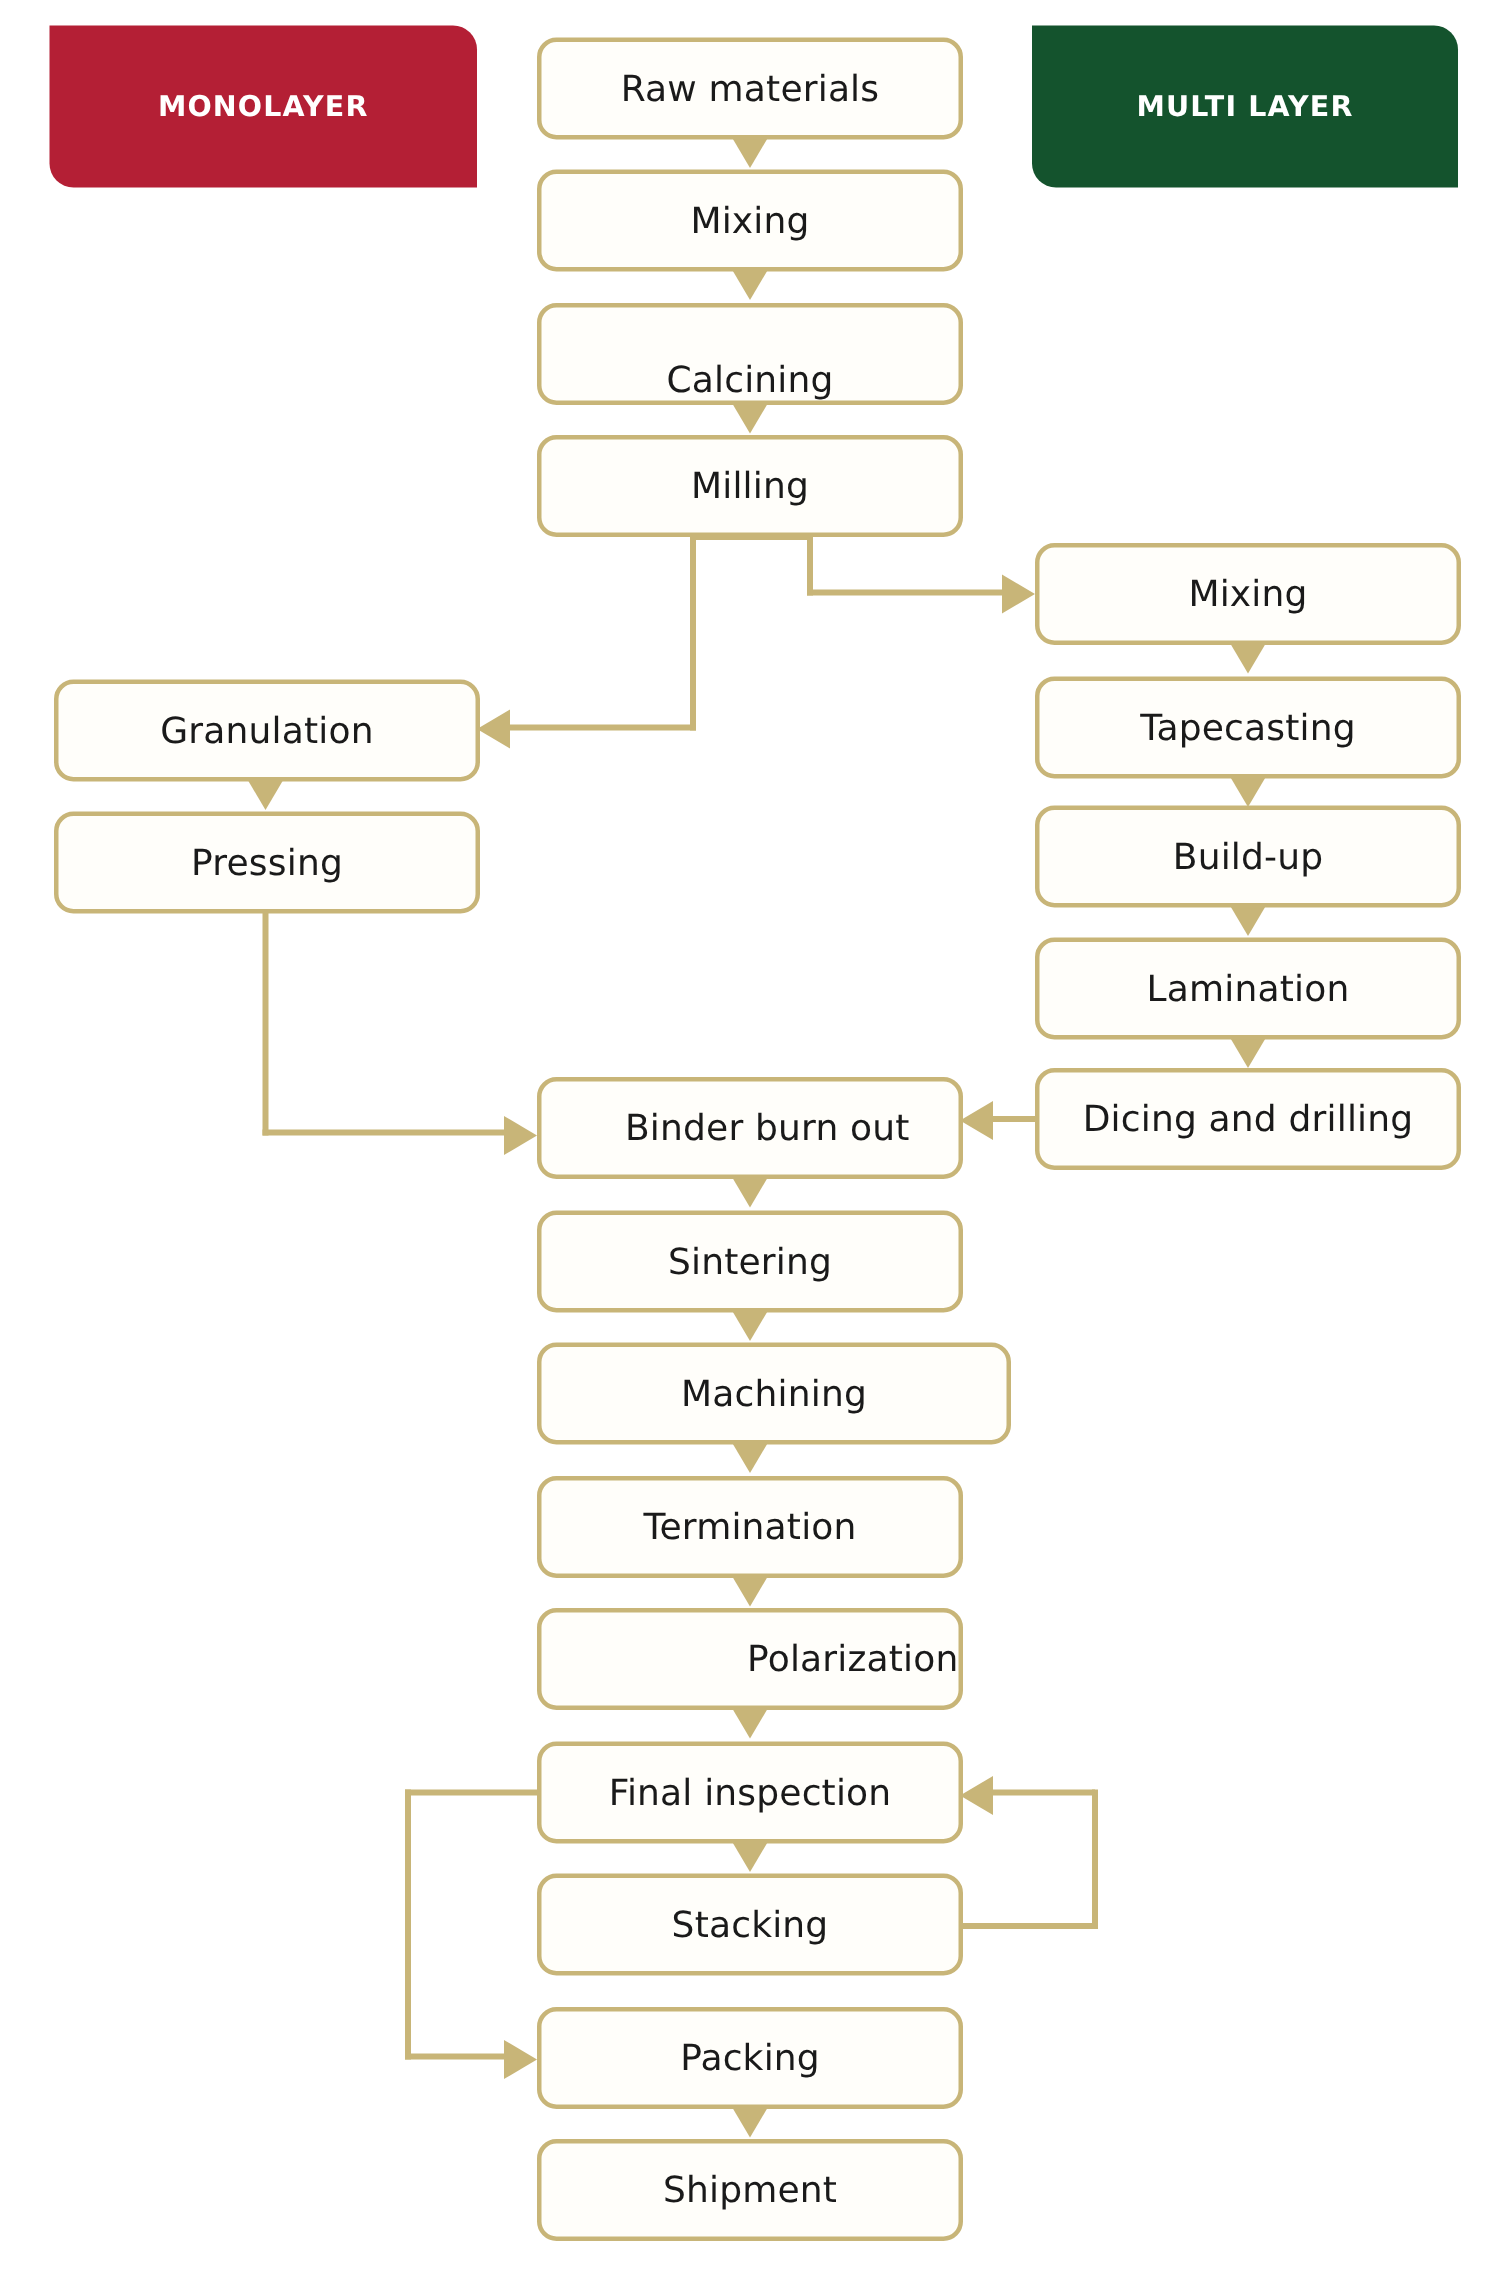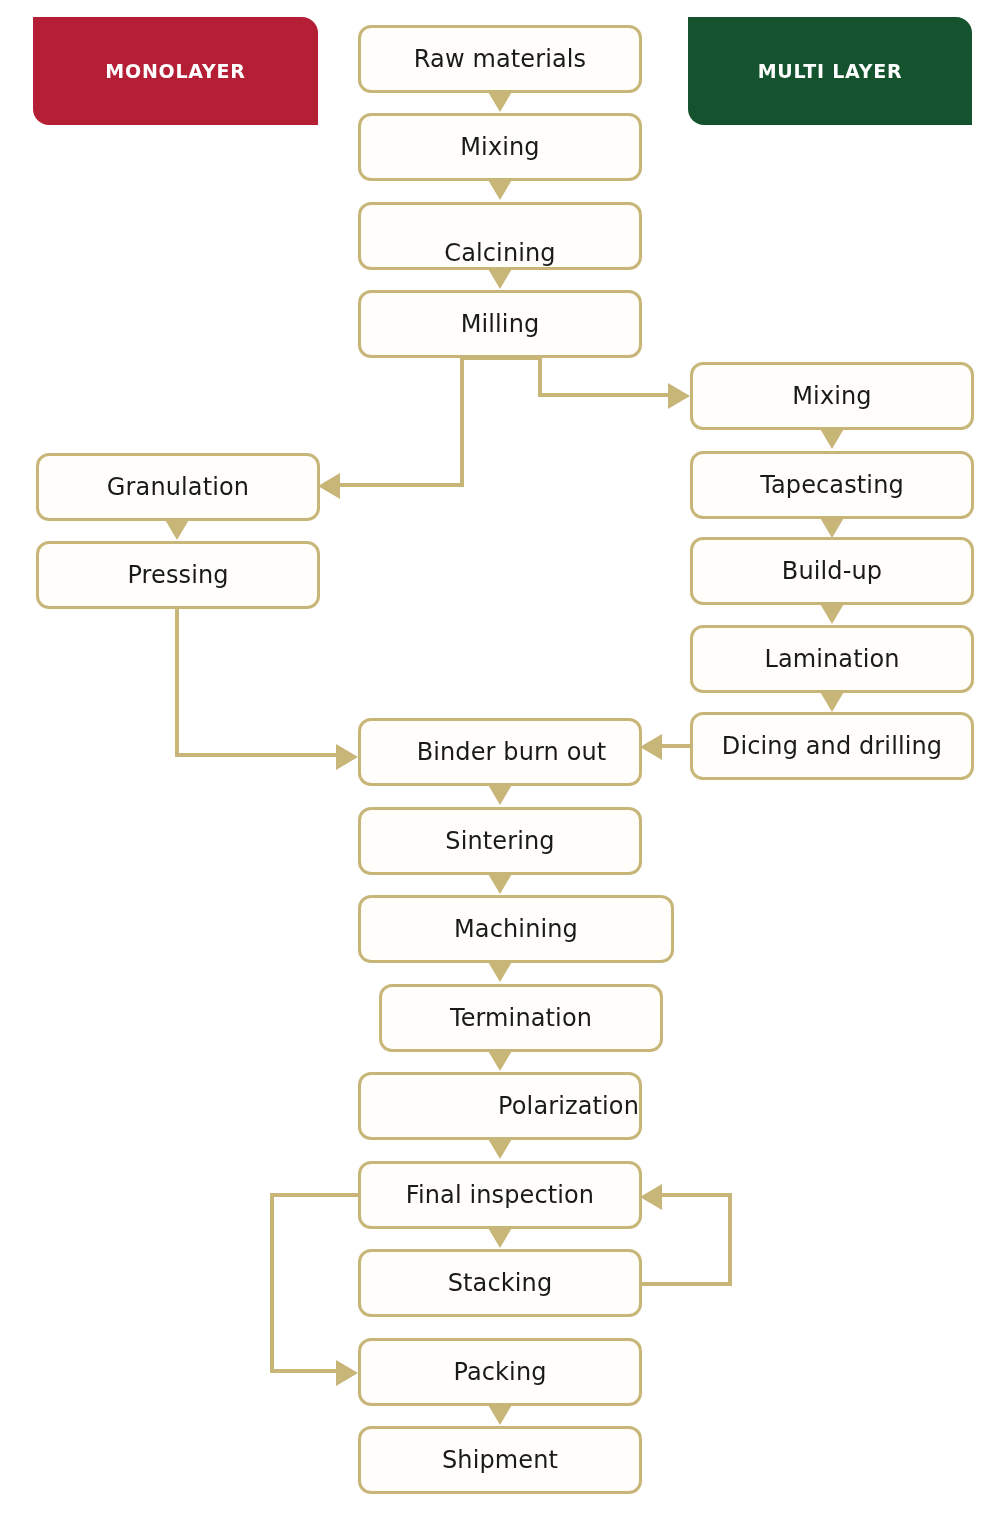--- a/index.html
+++ b/index.html
@@ -191,21 +191,21 @@
 
   <div class="node" style="left:358px; top:718px; width:284px; height:68px;padding-left:23px;">
     <span>Binder burn out</span>
   </div>
   <div class="node" style="left:358px; top:807px; width:284px; height:68px;">
     <span>Sintering</span>
   </div>
   <div class="node" style="left:358px; top:895px; width:316px; height:68px;">
     <span>Machining</span>
   </div>
-  <div class="node" style="left:358px; top:984px; width:284px; height:68px;margin-left:21px;">
+  <div class="node" style="left:358px; top:984px; width:284px; height:68px;">
     <span>Termination</span>
   </div>
   <div class="node" style="left:358px; top:1072px; width:284px; height:68px;justify-content:flex-end;">
     <span>Polarization</span>
   </div>
   <div class="node" style="left:358px; top:1161px; width:284px; height:68px;">
     <span>Final inspection</span>
   </div>
   <div class="node" style="left:358px; top:1249px; width:284px; height:68px;">
     <span>Stacking</span>

